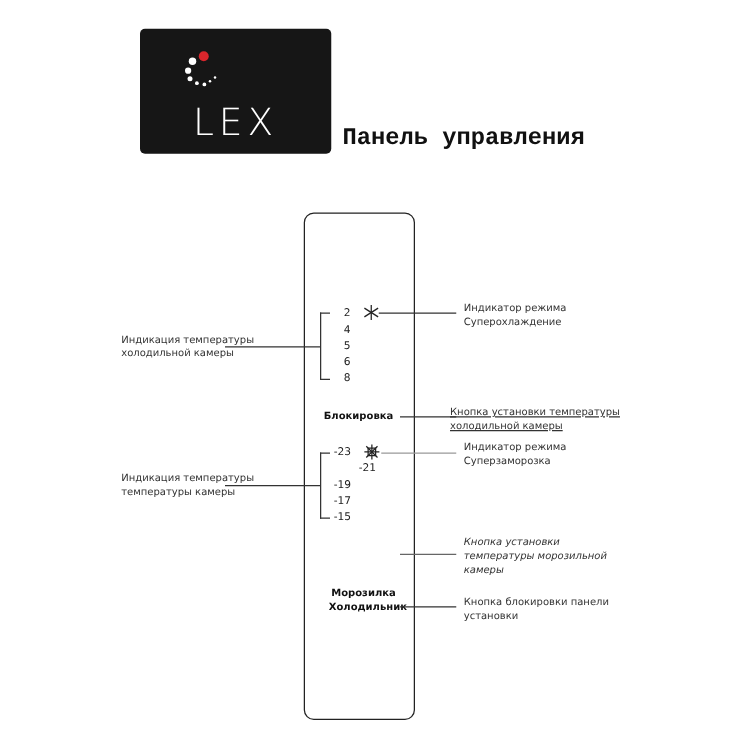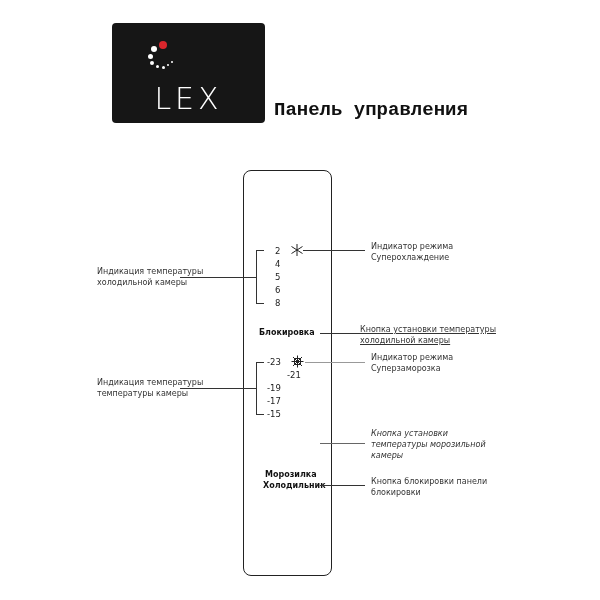--- a/index.html
+++ b/index.html
@@ -112,14 +112,14 @@
 <div class="abs note" style="left:371px;top:428px;font-style:italic;">
   <div>Кнопка установки</div>
   <div>температуры морозильной</div>
   <div>камеры</div>
 </div>
 
 <div class="abs btn-label" style="left:263px;top:481px;">Холодильник</div>
 <div class="abs line-h" style="left:320px;top:485px;width:45px;"></div>
 <div class="abs note" style="left:371px;top:476px;">
   <div>Кнопка блокировки панели</div>
-  <div>блокировки</div>
+  <div>установки</div>
 </div>
 
 </body></html>

